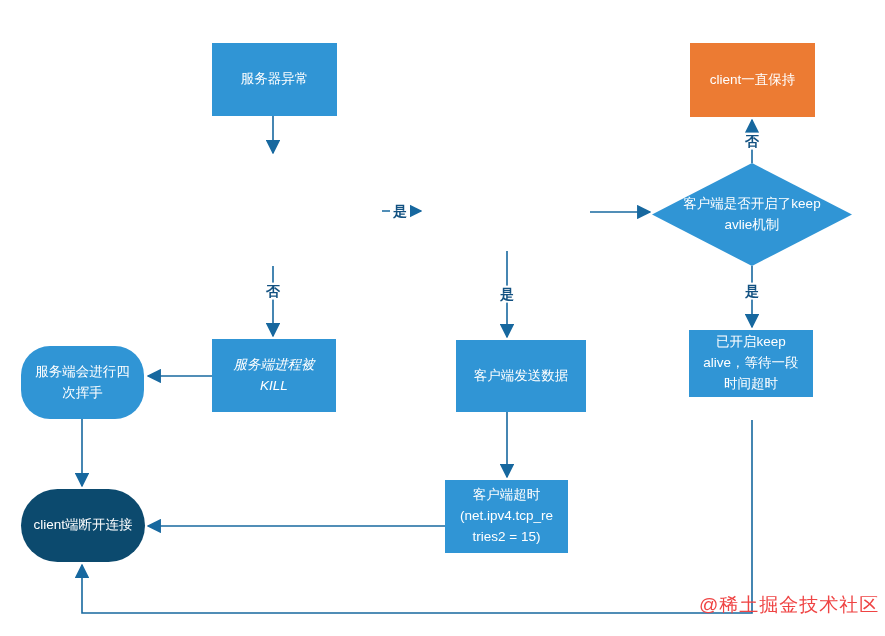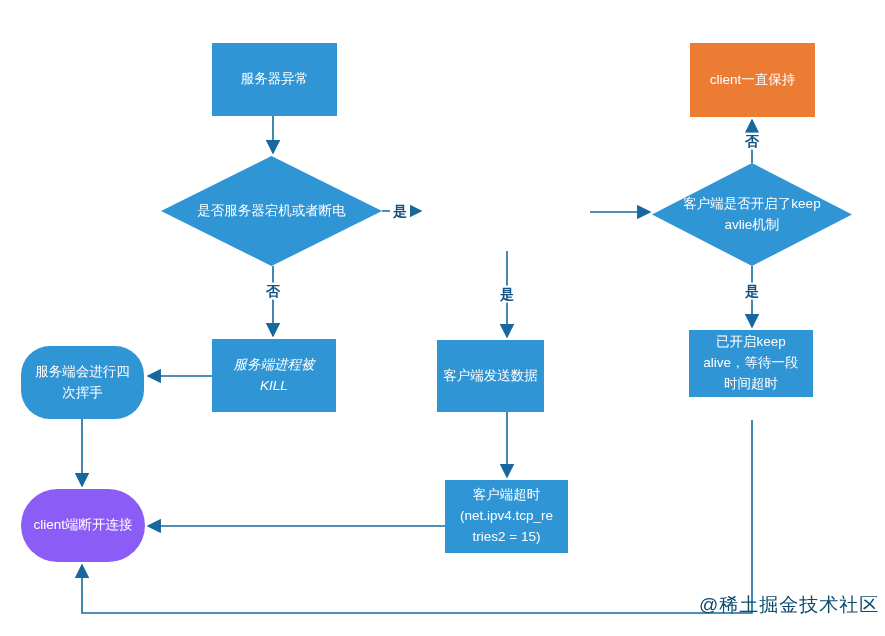--- a/index.html
+++ b/index.html
@@ -32,39 +32,39 @@
     padding: 2px 6px;
   }
   .rect     { background: #3095d5; }
   .alt-rect { background: #ec7b33; }
   .diamond  {
     background: #3095d5;
     clip-path: polygon(50% 0, 100% 50%, 50% 100%, 0 50%);
     padding: 2px 18px;
   }
   .stadium  {
-    background: #8b5cf6;
+    background: #0c4a6e;
     border-radius: 37px;
   }
   .edge-label {
     position: absolute;
     transform: translate(-50%, -50%);
     background: #ffffff;
     color: #125181;
     font-size: 14px;
     font-weight: 700;
     padding: 0 3px;
     line-height: 1.2;
   }
   .watermark {
     position: absolute;
     left: 699px;
     top: 592px;
     font-size: 19px;
-    color: #0c4a6e;
+    color: #ef4444;
     letter-spacing: 1px;
     white-space: nowrap;
   }
 </style>
 </head>
 <body>
 
 <div class="canvas">
 
   <svg class="edges-layer" width="885" height="636" viewBox="0 0 885 636" xmlns="http://www.w3.org/2000/svg">
@@ -86,33 +86,32 @@
       <line x1="752" y1="163" x2="752" y2="120" marker-end="url(#arrow)"></line>
       <line x1="752" y1="266" x2="752" y2="327" marker-end="url(#arrow)"></line>
       <polyline points="752,420 752,613 82,613 82,565" marker-end="url(#arrow)"></polyline>
     </g>
   </svg>
 
   <div class="node rect" style="left:212px; top:43px; width:125px; height:73px;">服务器异常</div>
 
   <div class="node alt-rect" style="left:690px; top:43px; width:125px; height:74px;">client一直保持</div>
 
-  <div class="node diamond" style="left:161px; top:156px; width:221px; height:110px;">是否服务器宕机或者断电</div>
 
 
   <div class="node diamond" style="left:652px; top:163px; width:200px; height:103px;">客户端是否开启了keep
 avlie机制</div>
 
   <div class="node rect" style="left:21px; top:346px; width:123px; height:73px;border-radius:29px;">服务端会进行四
 次挥手</div>
 
   <div class="node rect" style="left:212px; top:339px; width:124px; height:73px;font-style:italic;">服务端进程被
 KILL</div>
 
-  <div class="node rect" style="left:437px; top:340px; width:107px; height:72px;">客户端发送数据</div>
+  <div class="node rect" style="left:456px; top:340px; width:130px; height:72px;">客户端发送数据</div>
 
   <div class="node rect" style="left:689px; top:330px; width:124px; height:67px;">已开启keep
 alive，等待一段
 时间超时</div>
 
   <div class="node rect" style="left:445px; top:480px; width:123px; height:73px;">客户端超时
 (net.ipv4.tcp_re
 tries2 = 15)</div>
 
   <div class="node stadium" style="left:21px; top:489px; width:124px; height:73px;">client端断开连接</div>

